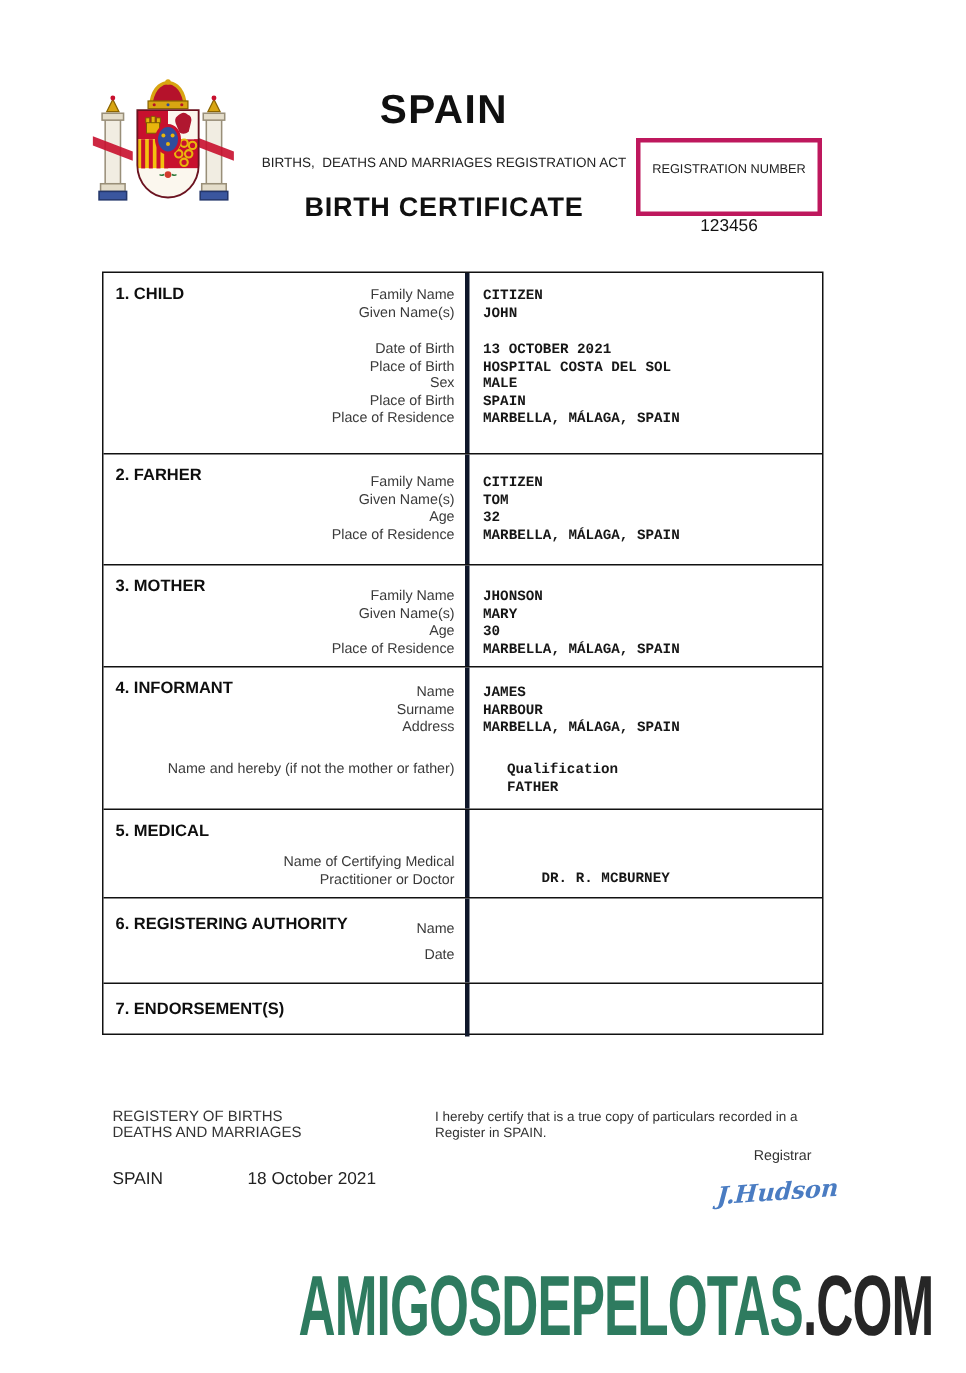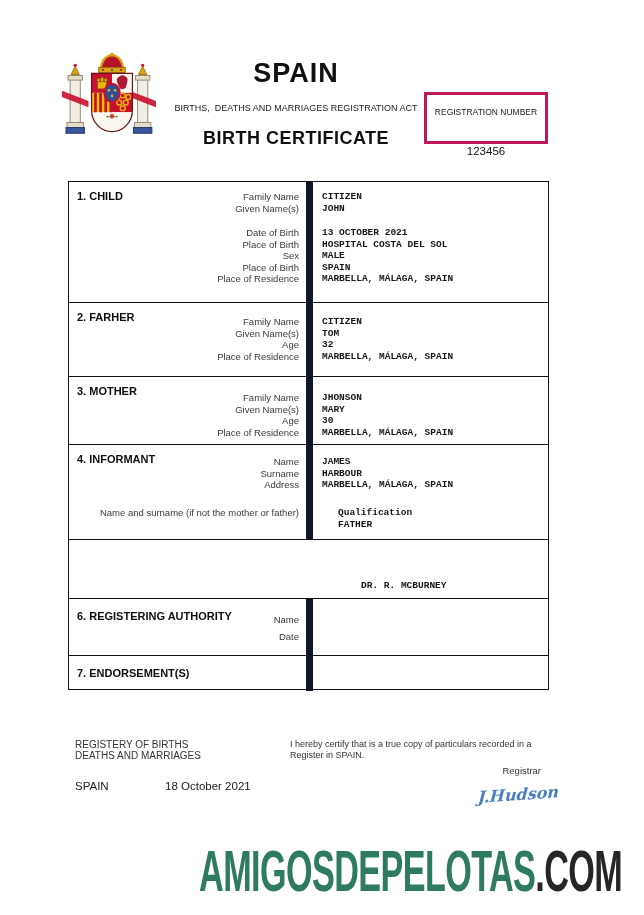--- a/index.html
+++ b/index.html
@@ -16,21 +16,21 @@
           border:3px solid #be185d;box-sizing:border-box;text-align:center;}
   .regbox-label{margin-top:12px;font-size:8.5px;color:#222;}
   .regbox-num{margin-top:28px;font-size:11.5px;color:#111;}
 
   
   #cert-table{position:absolute;left:68px;top:181px;width:481px;height:509px;
               border:1.4px solid #111;box-sizing:border-box;}
   .sec{position:relative;border-bottom:1px solid #111;box-sizing:border-box;width:100%;}
   .sec.last{border-bottom:none;}
   .cell-l{position:absolute;left:0;top:0;bottom:0;width:244px;
-          border-right:7px solid #0f172a;box-sizing:border-box;}
+          border-right:3px solid #0f172a;box-sizing:border-box;}
   .cell-r{position:absolute;left:245px;top:0;bottom:0;right:0;}
   .heading{position:absolute;left:8px;top:8px;font-size:11px;font-weight:bold;color:#0e0e0e;}
   .lbls{position:absolute;right:7px;text-align:right;font-size:9.5px;color:#3a3a3a;line-height:11.5px;}
   .vals{position:absolute;left:8px;font-family:"Liberation Mono","DejaVu Sans Mono",monospace;
         font-weight:bold;font-size:9.5px;color:#161616;line-height:11.5px;white-space:nowrap;}
   .gap{height:13px;}
 
   
   .notice{position:absolute;left:68px;top:709px;width:481px;text-align:center;
           font-size:9px;font-weight:bold;color:#111;}
@@ -199,36 +199,40 @@
     </div>
 
     <div class="sec" style="height:95px;">
       <div class="cell-l">
         <div class="heading">4. INFORMANT</div>
         <div class="lbls" style="top:11px;">
           <div>Name</div>
           <div>Surname</div>
           <div>Address</div>
         </div>
-        <div class="lbls" style="top:62px;">Name and surname (if not the mother or father)</div>
+        <div class="lbls" style="top:62px;">Name and hereby (if not the mother or father)</div>
       </div>
       <div class="cell-r">
         <div class="vals" style="top:11px;">
           <div>JAMES</div>
           <div>HARBOUR</div>
           <div>MARBELLA, MÁLAGA, SPAIN</div>
         </div>
         <div class="vals" style="top:62px;margin-left:16px;">
           <div>Qualification</div>
           <div>FATHER</div>
         </div>
       </div>
     </div>
 
     <div class="sec" style="height:59px;">
+      <div class="cell-l">
+        <div class="heading">5. MEDICAL</div>
+        <div class="lbls" style="top:29px;width:132px;white-space:normal;">Name of Certifying Medical Practitioner or Doctor</div>
+      </div>
       <div class="cell-r">
         <div class="vals" style="top:40px;padding-left:39px;">DR. R. MCBURNEY</div>
       </div>
     </div>
 
     <div class="sec" style="height:57px;">
       <div class="cell-l">
         <div class="heading" style="top:11px;">6. REGISTERING AUTHORITY</div>
         <div class="lbls" style="top:12px;line-height:17px;">
           <div>Name</div>

